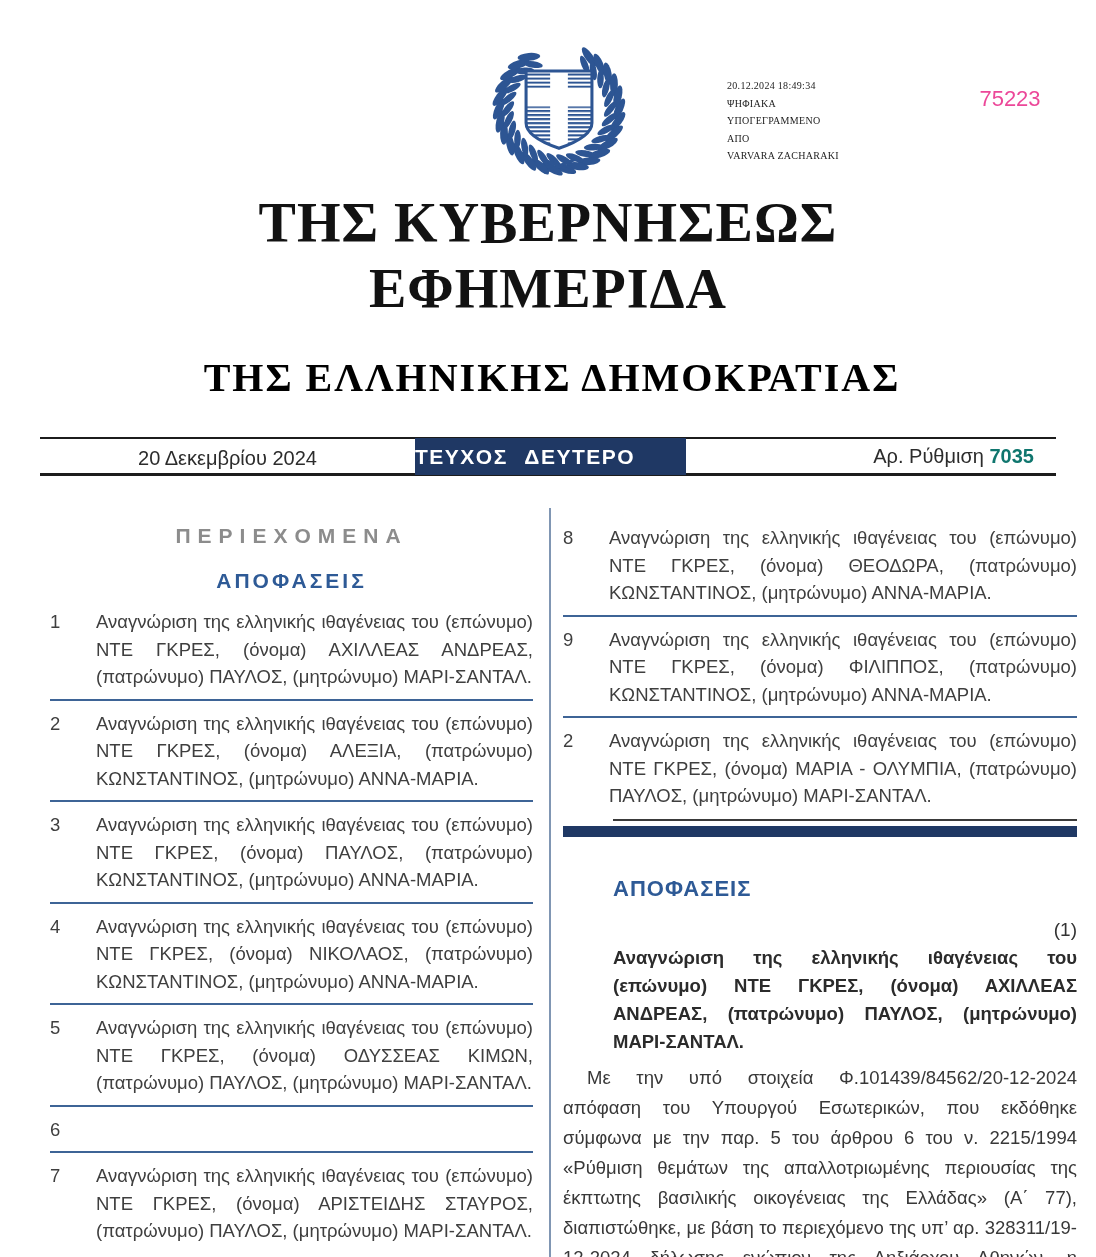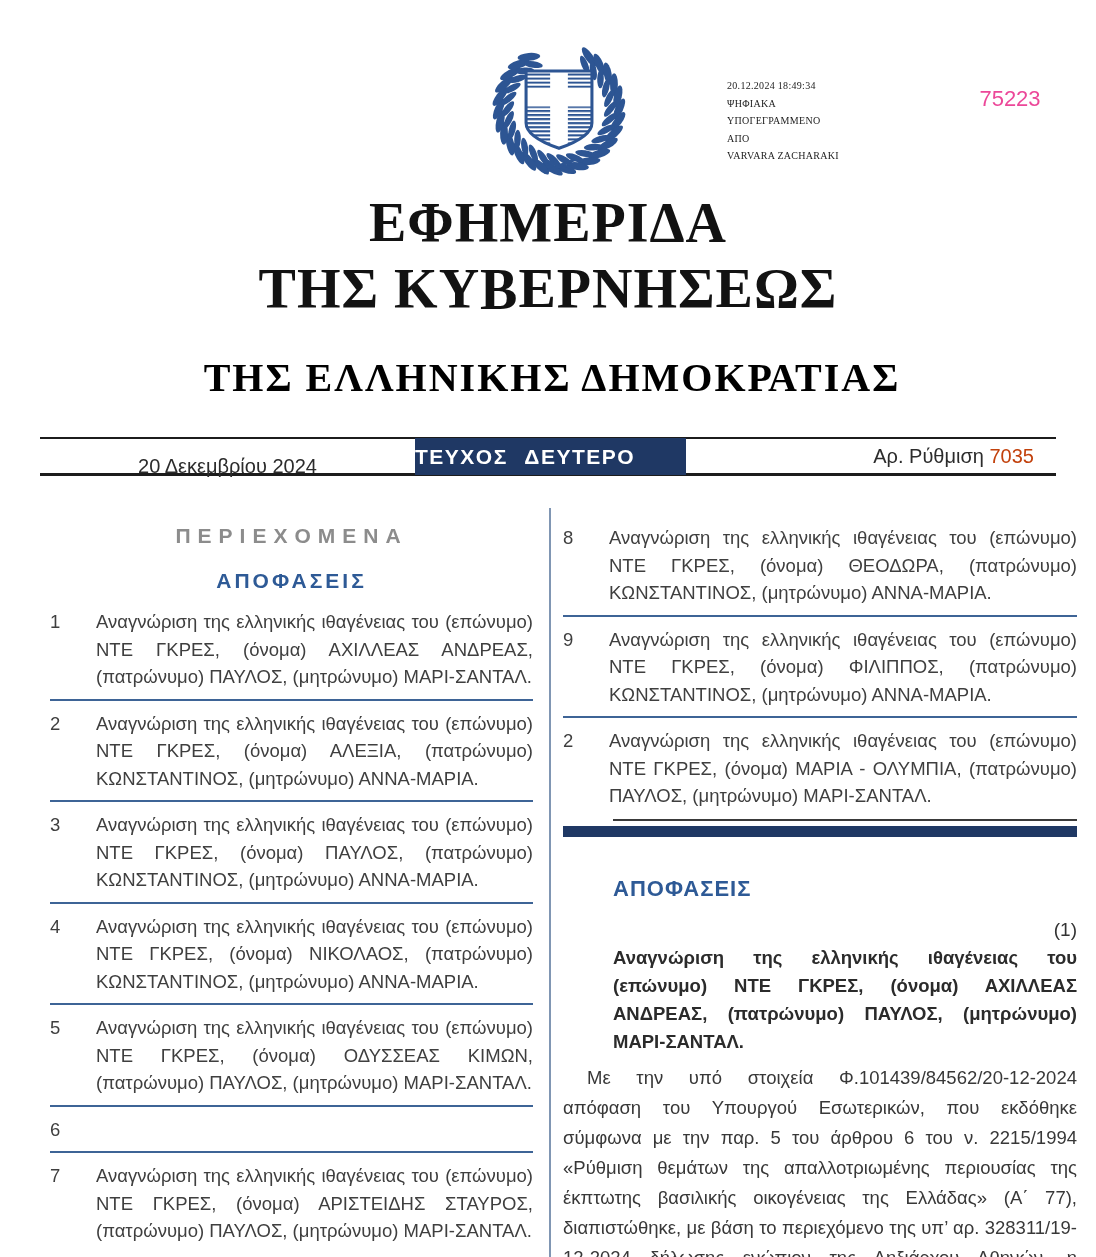--- a/index.html
+++ b/index.html
@@ -42,34 +42,34 @@
     font-family: "Liberation Serif", "DejaVu Serif", serif;
     font-weight: bold; color: #000000;
     font-size: 40px; letter-spacing: 2px;
   }
 
   
   .issue-bar { position: absolute; left: 40px; top: 437px; width: 1016px; height: 40px; }
   .issue-bar .line-top { position: absolute; top: 0; left: 0; right: 0; height: 2px; background: #1c1c1c; }
   .issue-bar .line-bottom { position: absolute; top: 36px; left: 0; right: 0; height: 3px; background: #1c1c1c; }
   .issue-date {
-    position: absolute; left: 0; top: 12px; width: 375px; height: 34px;
+    position: absolute; left: 0; top: 4px; width: 375px; height: 34px;
     line-height: 34px; text-align: center; font-size: 20px; color: #2c2c2c;
   }
   .issue-volume {
     position: absolute; left: 375px; top: 1px; width: 271px; height: 37px;
     background: #1f3864; color: #ffffff;
     font-weight: bold; font-size: 21px; line-height: 37px;
     text-align: left; letter-spacing: 1.5px; word-spacing: 10px;
   }
   .issue-sheet {
     position: absolute; right: 22px; top: 2px; height: 34px;
     line-height: 34px; font-size: 20px; color: #2c2c2c;
   }
-  .issue-sheet b { font-weight: normal; color: #c2410c; }
+  .issue-sheet b { font-weight: bold; color: #0f766e; }
 
   
   .col-divider {
     position: absolute; left: 549px; top: 508px; width: 2px; height: 749px;
     background: #8096b3;
   }
   .col-left  { position: absolute; left: 50px;  top: 524px; width: 483px; }
   .col-right { position: absolute; left: 563px; top: 524px; width: 514px; }
 
   .toc-title {
@@ -195,22 +195,22 @@
   <div>20.12.2024 18:49:34</div>
   <div>ΨΗΦΙΑΚΑ</div>
   <div>ΥΠΟΓΕΓΡΑΜΜΕΝΟ</div>
   <div>ΑΠΟ</div>
   <div>VARVARA ZACHARAKI</div>
 </div>
 
 <div class="page-number">75223</div>
 
 <div class="masthead">
+  <div>ΤΗΣ ΚΥΒΕΡΝΗΣΕΩΣ</div>
   <div>ΕΦΗΜΕΡΙΔΑ</div>
-  <div>ΤΗΣ ΚΥΒΕΡΝΗΣΕΩΣ</div>
 </div>
 <div class="masthead-sub">ΤΗΣ ΕΛΛΗΝΙΚΗΣ ΔΗΜΟΚΡΑΤΙΑΣ</div>
 
 <div class="issue-bar">
   <div class="line-top"></div>
   <div class="line-bottom"></div>
   <div class="issue-date">20 Δεκεμβρίου 2024</div>
   <div class="issue-volume">ΤΕΥΧΟΣ ΔΕΥΤΕΡΟ</div>
   <div class="issue-sheet">
     <span>Αρ. Ρύθμιση</span>&nbsp;<b>7035</b>

